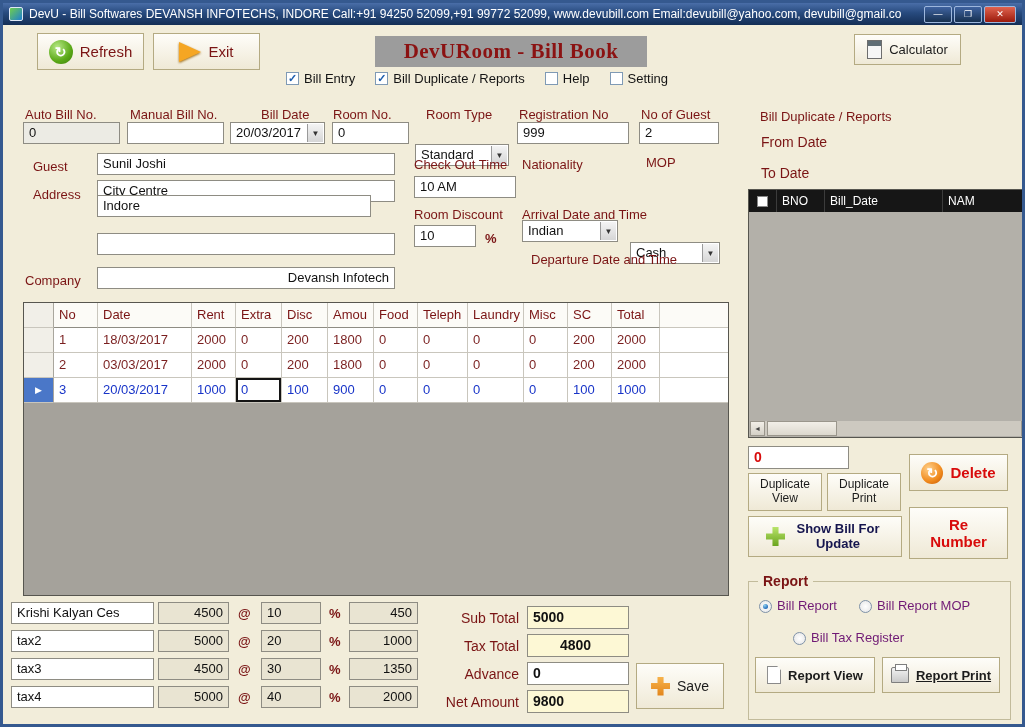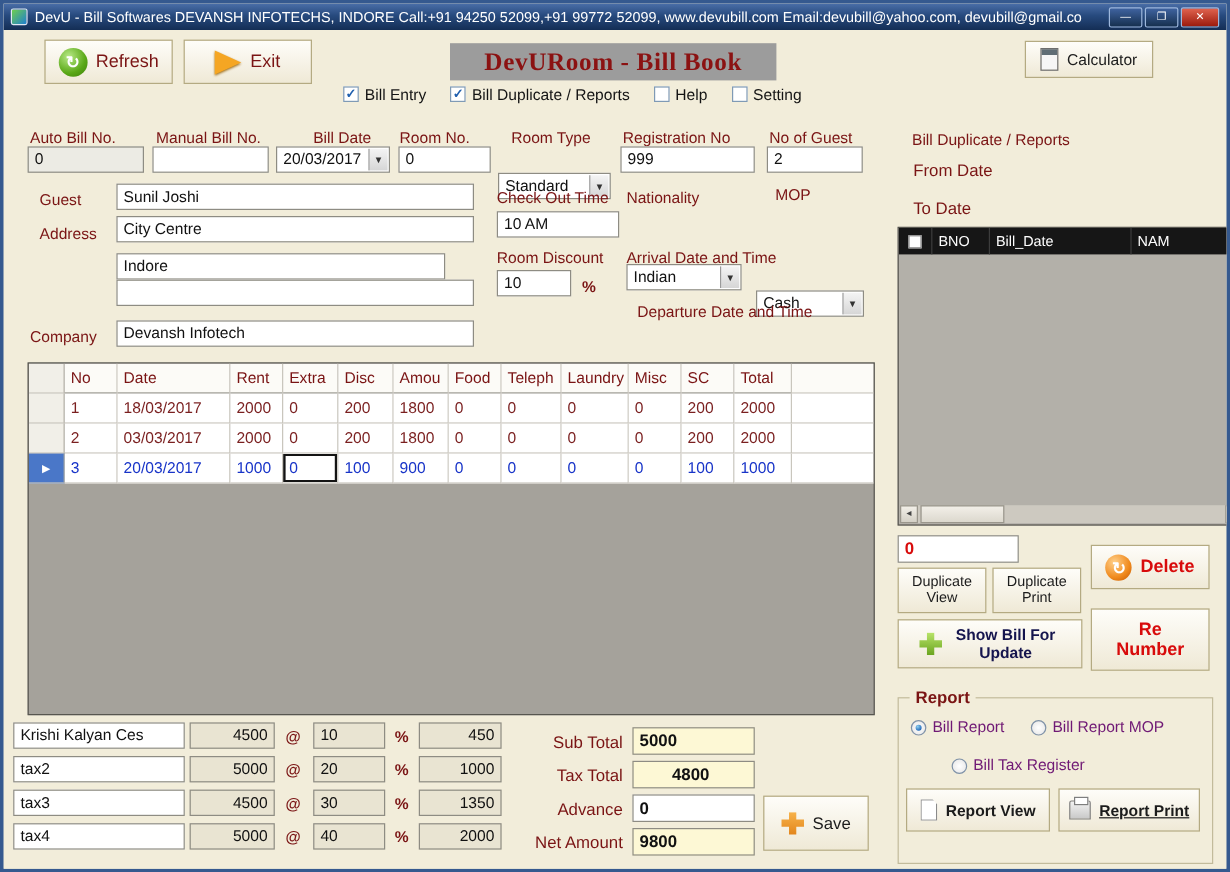--- a/index.html
+++ b/index.html
@@ -193,24 +193,24 @@
     <div class="fld combo" style="left:227px;top:97px;width:95px;"><span>20/03/2017</span><span class="dd">▼</span></div>
     <div class="fld" style="left:329px;top:97px;width:77px;">0</div>
     <div class="fld combo" style="left:412px;top:97px;width:94px;"><span>Standard</span><span class="dd">▼</span></div>
     <div class="fld" style="left:514px;top:97px;width:112px;">999</div>
     <div class="fld" style="left:636px;top:97px;width:80px;">2</div>
 
     <div class="lbl" style="left:30px;top:134px;">Guest</div>
     <div class="fld" style="left:94px;top:128px;width:298px;">Sunil Joshi</div>
     <div class="lbl" style="left:30px;top:162px;">Address</div>
     <div class="fld" style="left:94px;top:155px;width:298px;">City Centre</div>
-    <div class="fld" style="left:94px;top:186px;width:274px;">Indore</div>
+    <div class="fld" style="left:94px;top:170px;width:274px;">Indore</div>
     <div class="fld" style="left:94px;top:208px;width:298px;"></div>
     <div class="lbl" style="left:22px;top:248px;">Company</div>
-    <div class="fld" style="left:94px;top:242px;width:298px;">Devansh Infotech</div>
+    <div class="fld" style="left:94px;top:242px;width:298px;text-align:right;">Devansh Infotech</div>
 
     <div class="lbl" style="left:411px;top:132px;">Check Out Time</div>
     <div class="fld" style="left:411px;top:151px;width:102px;">10 AM</div>
     <div class="lbl" style="left:519px;top:132px;">Nationality</div>
     <div class="fld combo" style="left:519px;top:151px;width:96px;"><span>Indian</span><span class="dd">▼</span></div>
     <div class="lbl" style="left:643px;top:130px;">MOP</div>
     <div class="fld combo" style="left:627px;top:151px;width:90px;"><span>Cash</span><span class="dd">▼</span></div>
 
     <div class="lbl" style="left:411px;top:182px;">Room Discount</div>
     <div class="fld" style="left:411px;top:200px;width:62px;">10</div>

